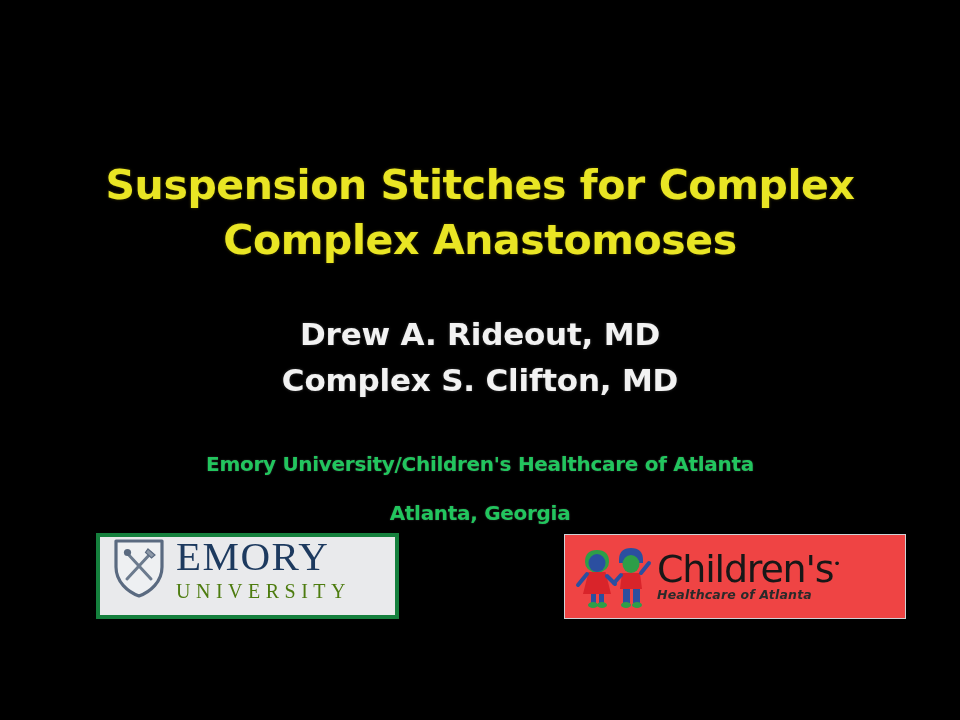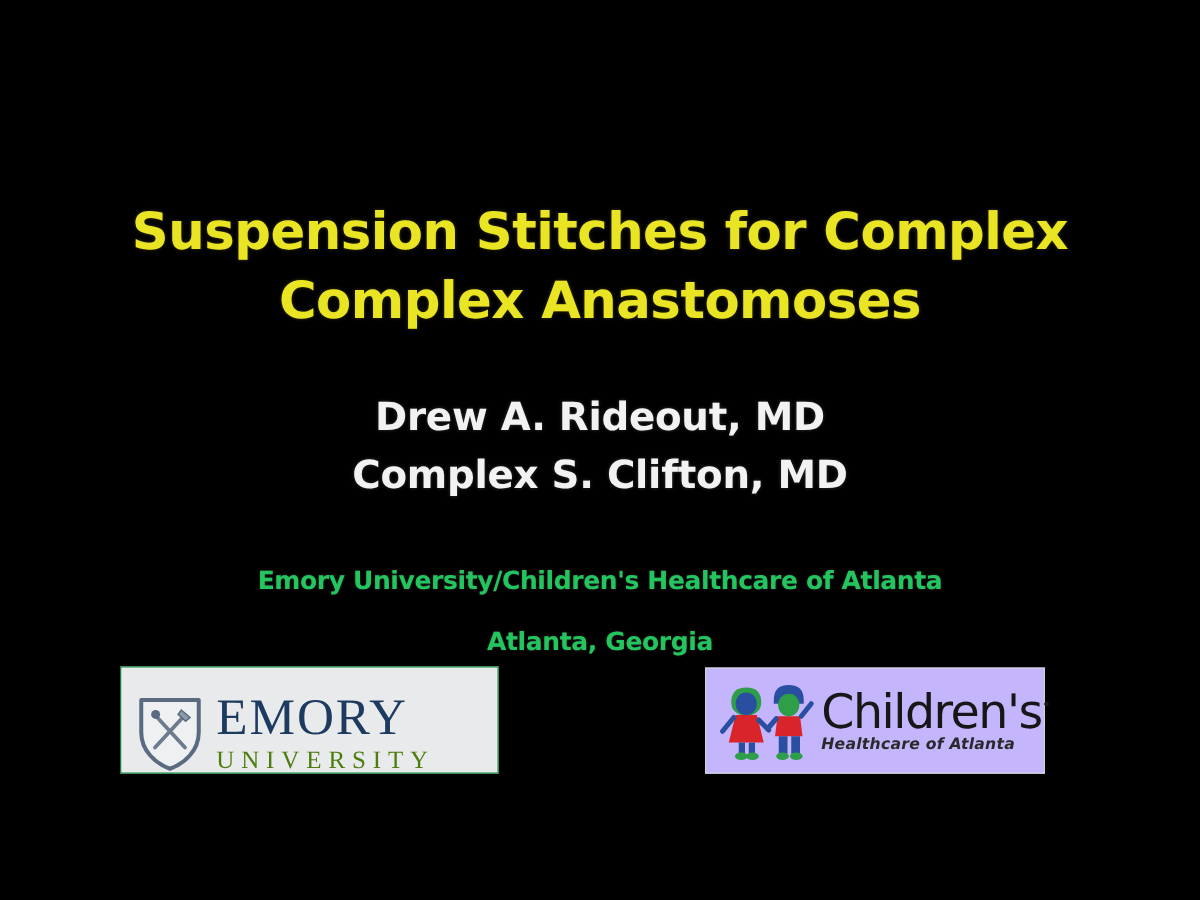--- a/index.html
+++ b/index.html
@@ -85,24 +85,24 @@
   }
 
   
   .logo-emory {
     position: absolute;
     left: 96px;
     top: 533px;
     width: 303px;
     height: 86px;
     background: #e9eaec;
-    border: 1px solid #15803d;
+    border: 4px solid #15803d;
     box-sizing: border-box;
     display: flex;
-    align-items: flex-end;
+    align-items: flex-start;
     padding: 0 10px 0 12px;
   }
   .emory-shield {
     width: 54px;
     height: 62px;
     flex: 0 0 54px;
     margin-right: 10px;
   }
   .emory-words {
     display: flex;
@@ -125,23 +125,23 @@
     font-size: 20px;
     letter-spacing: 5.5px;
     margin-top: 5px;
     line-height: 1;
   }
 
   .logo-childrens {
     position: absolute;
     left: 564px;
     top: 534px;
-    width: 272px;
+    width: 342px;
     height: 85px;
-    background: #c4b5fd;
+    background: #ef4444;
     border: 1px solid #cfd2d6;
     box-sizing: border-box;
     display: flex;
     align-items: center;
     padding: 0 8px 0 10px;
   }
   .kids-art {
     width: 78px;
     height: 66px;
     flex: 0 0 78px;

